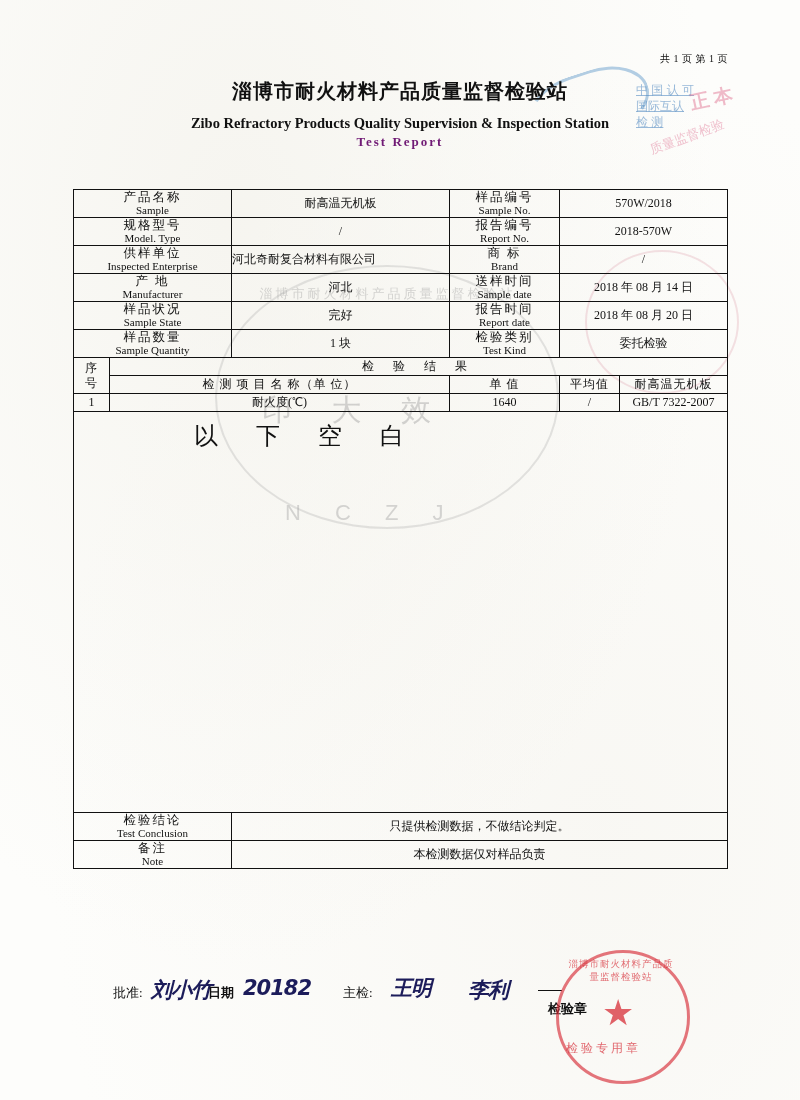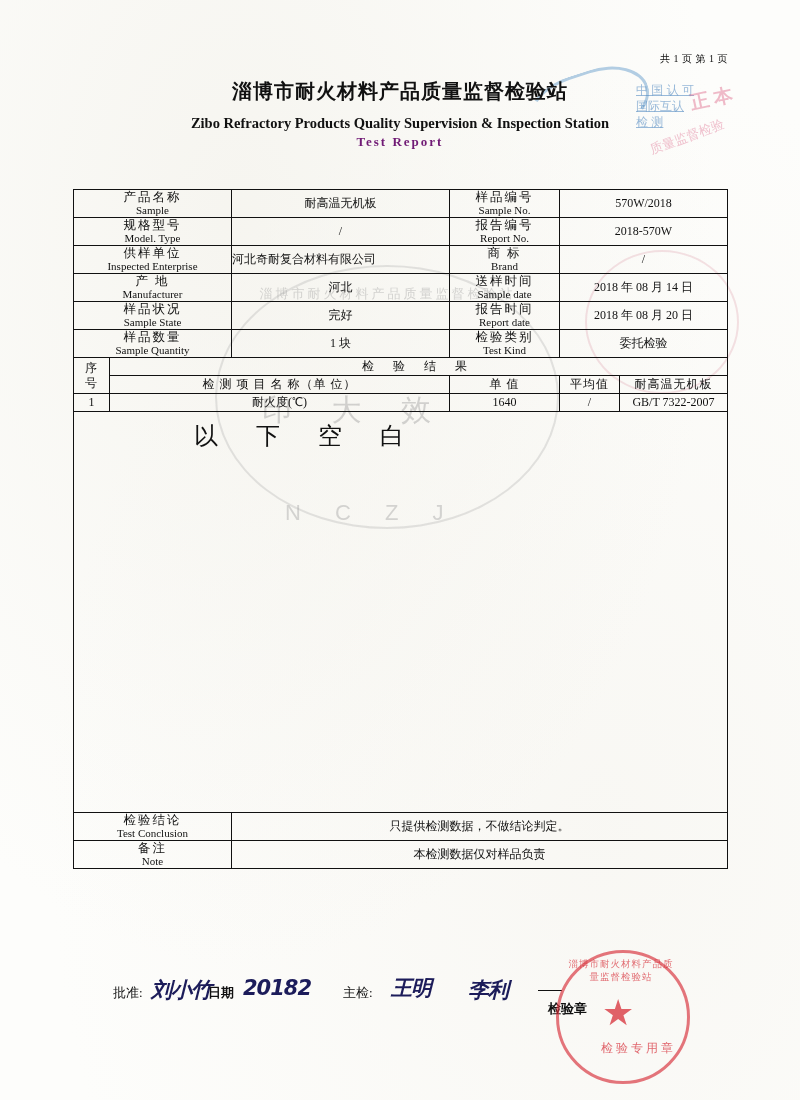--- a/index.html
+++ b/index.html
@@ -300,21 +300,21 @@
     width: 110px;
     text-align: center;
     color: rgba(215,45,55,0.7);
     font-size: 9.5px;
     letter-spacing: 1px;
     font-family: "Liberation Serif", serif;
   }
   .seal-text-bottom {
     left: 566px; top: 1040px;
     width: 110px;
-    text-align: right;
+    text-align: left;
     color: rgba(215,45,55,0.72);
     font-size: 12px;
     letter-spacing: 3px;
     font-family: "Liberation Serif", serif;
   }
   .seal-line {
     position:absolute;
     left: 538px; top: 990px;
     width: 24px; height: 1px;
     background: #111;

